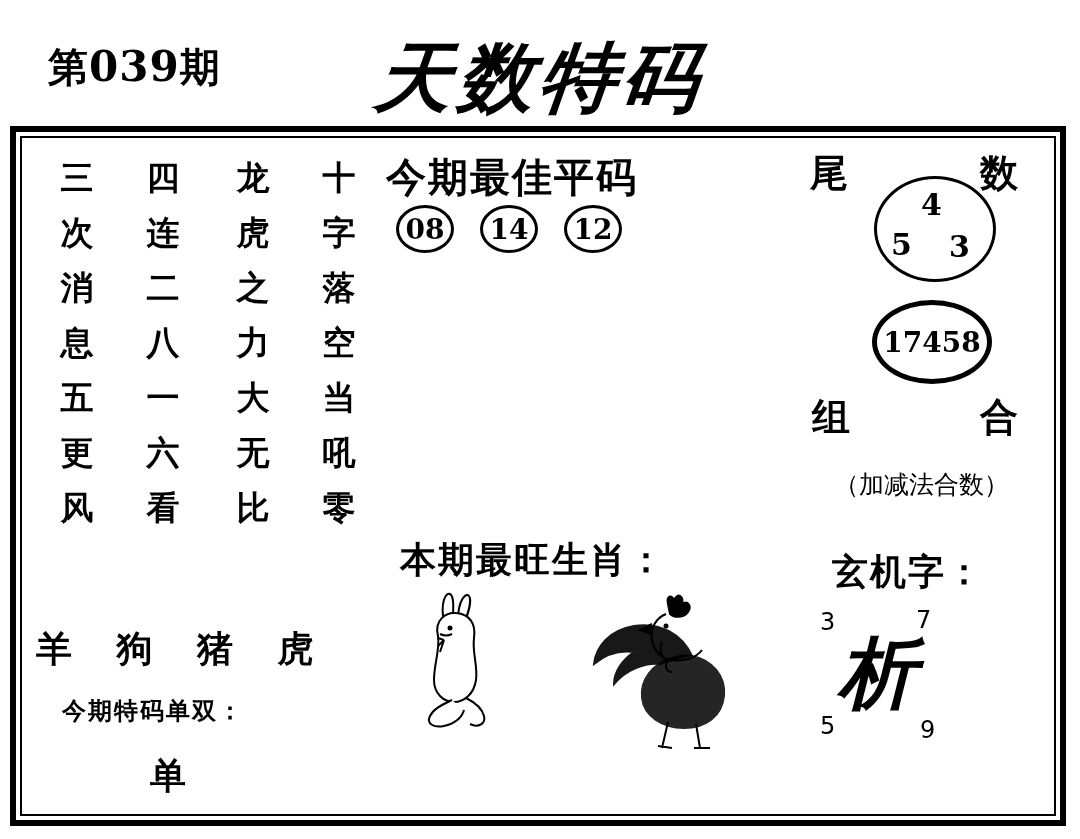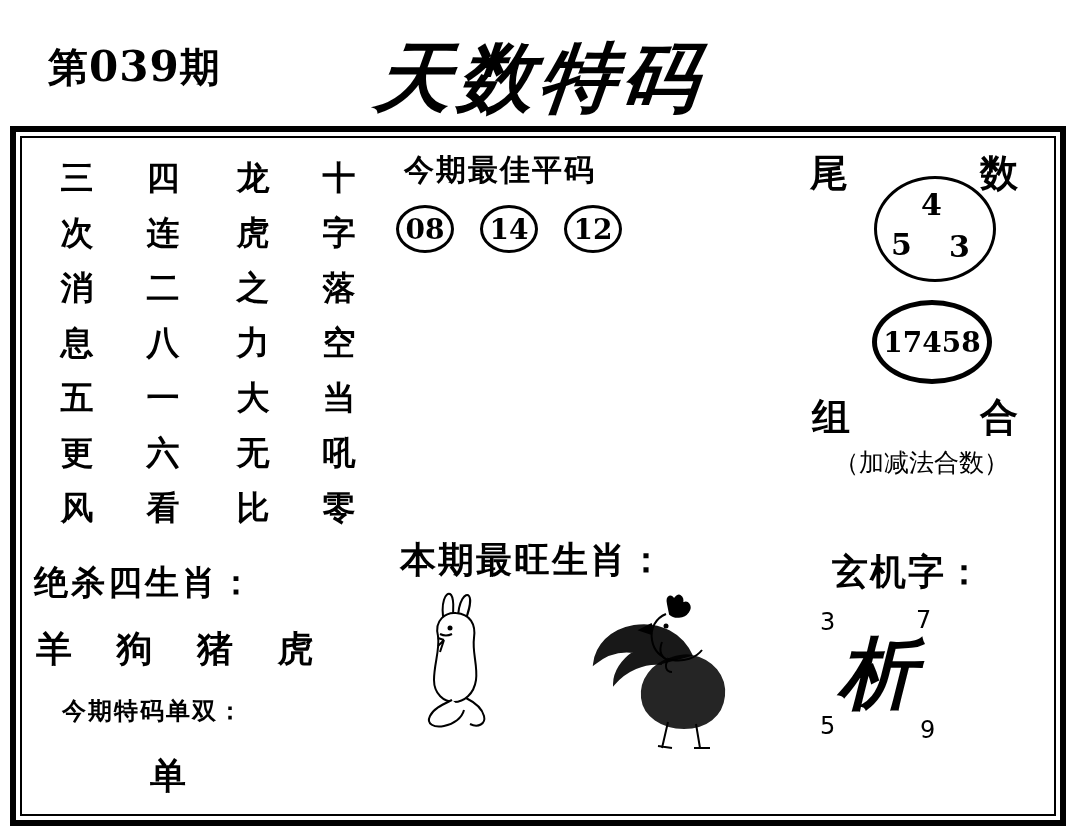--- a/index.html
+++ b/index.html
@@ -119,23 +119,23 @@
     position: absolute;
     left: 150px;
     top: 752px;
     font-size: 36px;
     font-weight: bold;
   }
 
   
   .center-title {
     position: absolute;
-    left: 404px;
+    left: 386px;
     top: 150px;
-    font-size: 30px;
+    font-size: 40px;
     font-weight: bold;
     letter-spacing: 2px;
     font-family: "DejaVu Serif", serif;
   }
   .ball-grid {
     position: absolute;
     left: 396px;
     top: 205px;
     width: 270px;
   }
@@ -237,21 +237,21 @@
   .he-label {
     position: absolute;
     left: 980px;
     top: 392px;
     font-size: 38px;
     font-weight: bold;
   }
   .combo-note {
     position: absolute;
     left: 834px;
-    top: 446px;
+    top: 468px;
     font-size: 25px;
   }
   .xuanji-label {
     position: absolute;
     left: 832px;
     top: 548px;
     font-size: 36px;
     font-weight: bold;
     letter-spacing: 2px;
   }
@@ -328,21 +328,20 @@
       <span>十</span>
       <span>字</span>
       <span>落</span>
       <span>空</span>
       <span>当</span>
       <span>吼</span>
       <span>零</span>
     </div>
   </div>
 
-  <div class="kill-label">绝杀四生肖：</div>
   <div class="kill-zodiac">羊 狗 猪 虎</div>
   <div class="oddeven-label">今期特码单双：</div>
   <div class="oddeven-value">单</div>
 
   <div class="center-title">今期最佳平码</div>
 
   <div class="ball-grid">
     <div class="ball-row">
       <div class="ball">08</div>
       <div class="ball">14</div>

